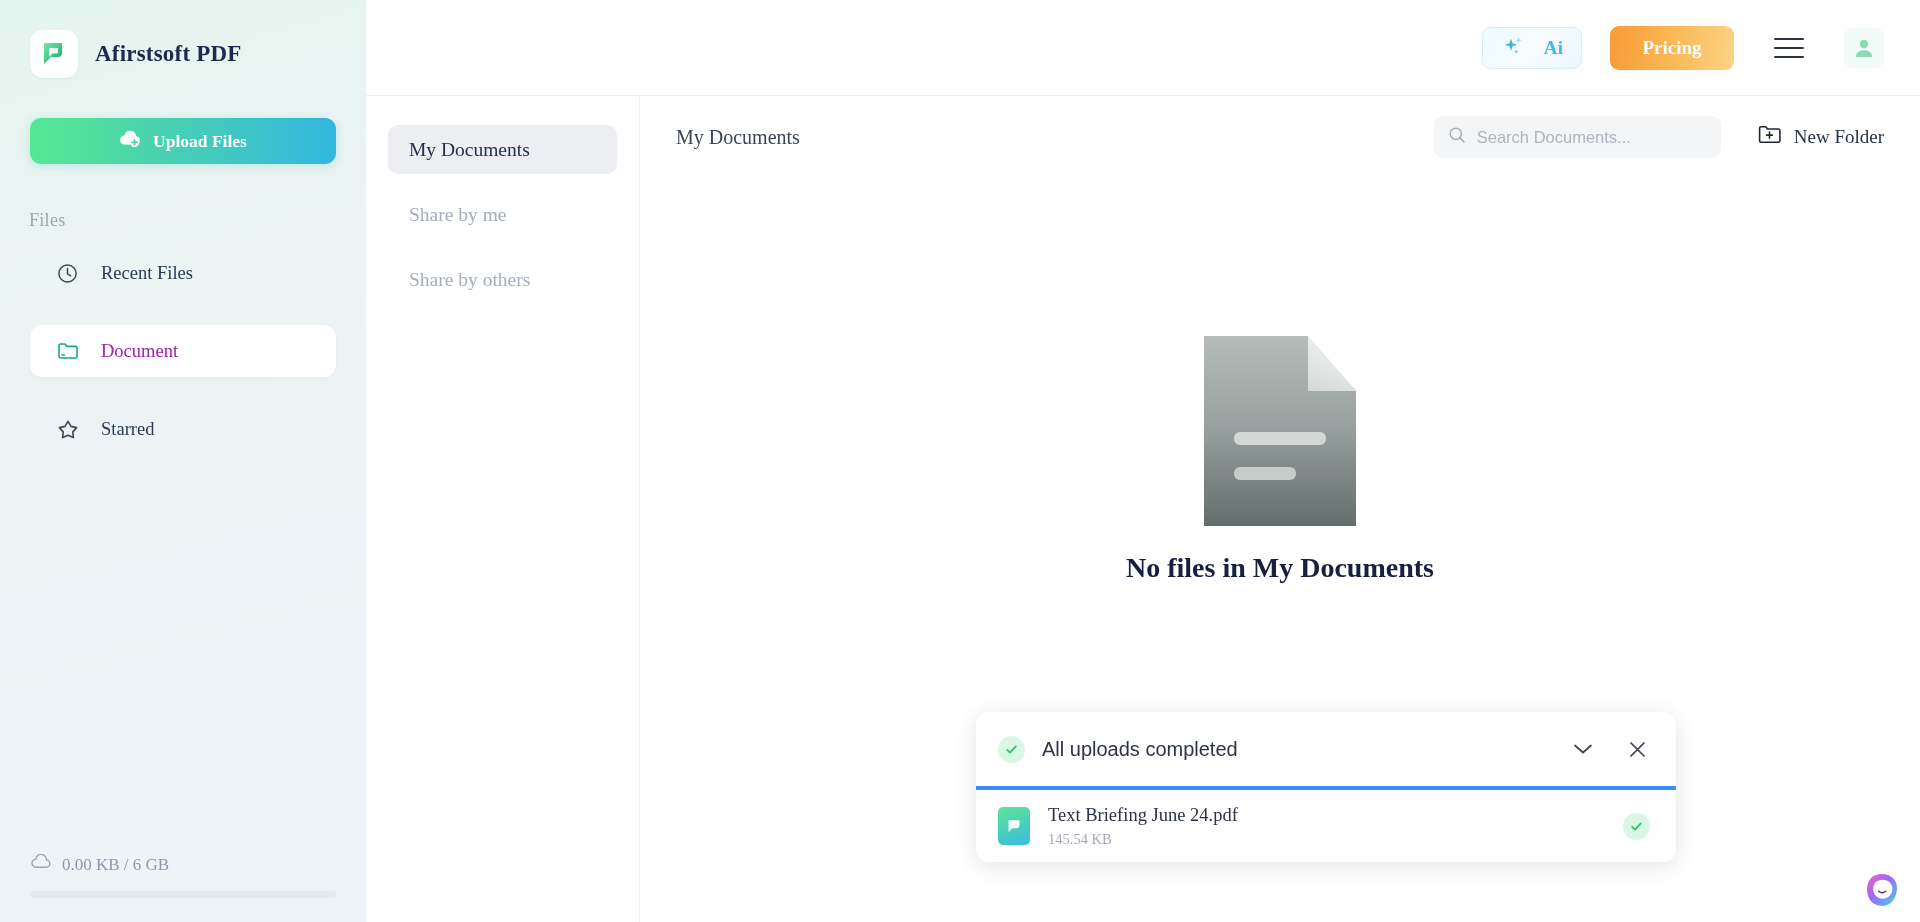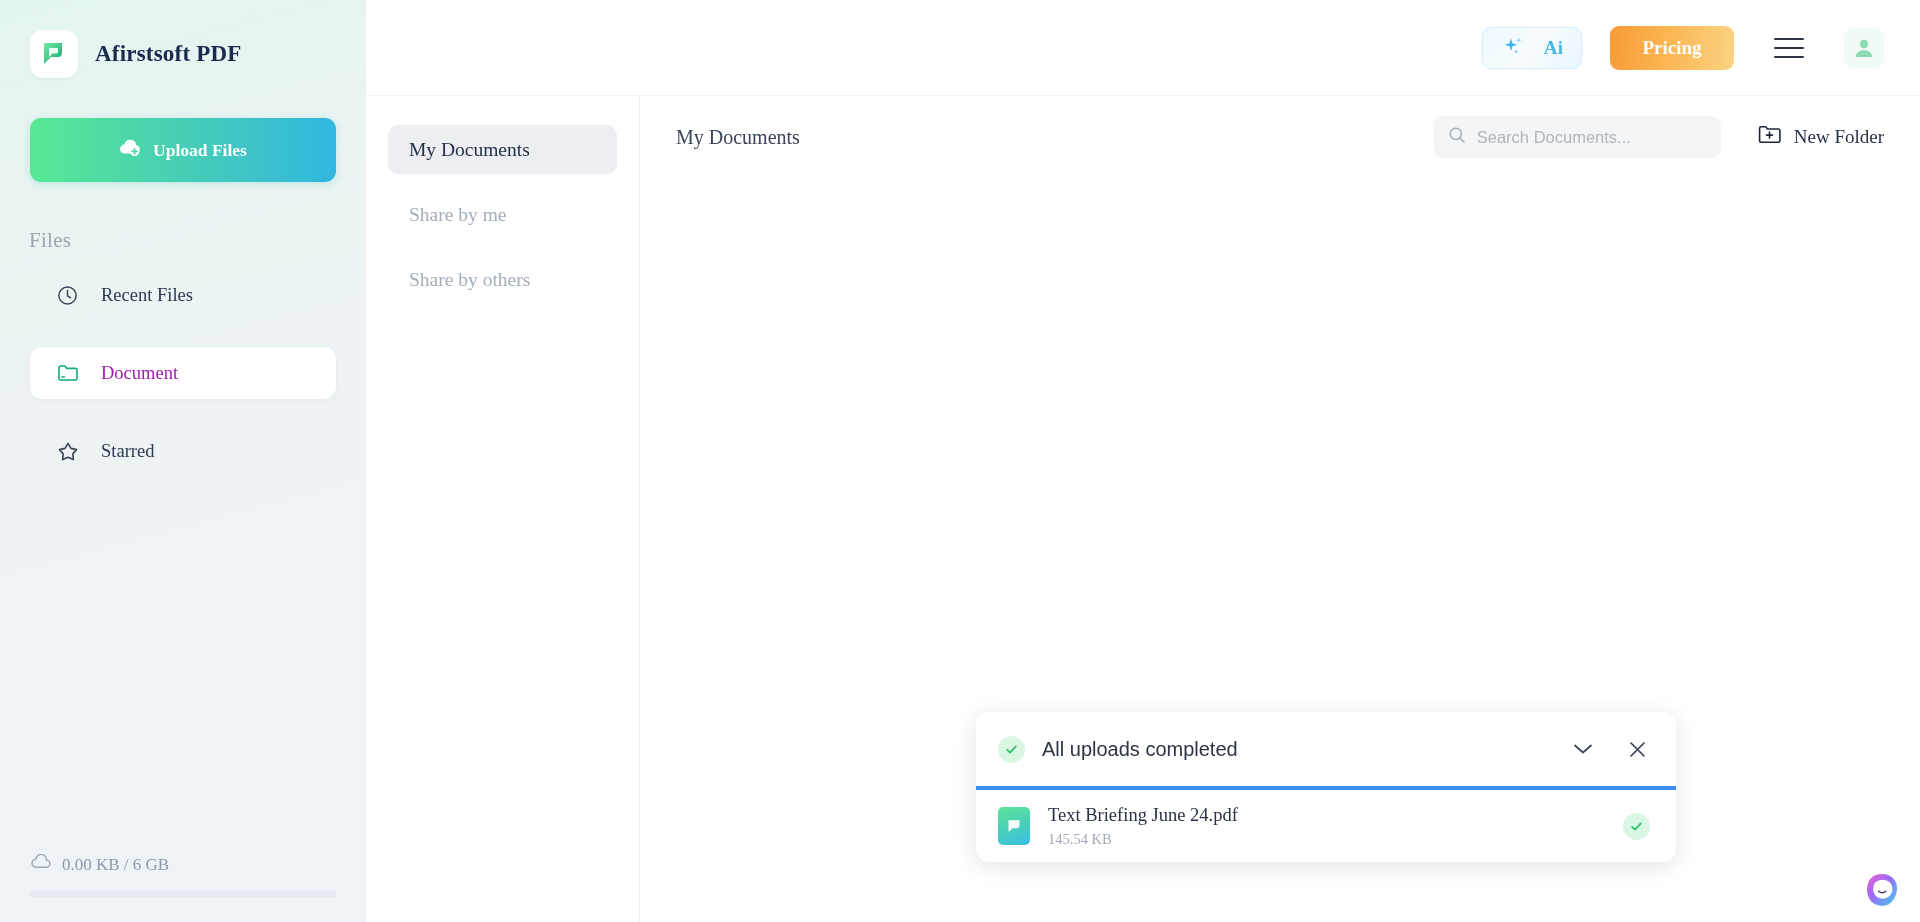--- a/index.html
+++ b/index.html
@@ -20,29 +20,29 @@
   .brand { display: flex; align-items: center; gap: 17px; padding: 30px 0 0 30px; }
   .brand-logo {
     width: 48px; height: 48px; border-radius: 13px; background: #ffffff;
     display: flex; align-items: center; justify-content: center;
     box-shadow: 0 1px 3px rgba(0,0,0,0.06);
   }
   .brand-name { font-size: 23px; font-weight: bold; color: #1b2a4e; letter-spacing: .2px; }
 
   .upload-btn {
     margin: 40px 30px 0 30px;
-    height: 64px; border-radius: 11px;
+    height: 46px; border-radius: 11px;
     background: linear-gradient(90deg, #56e894 0%, #4ad3ad 40%, #32b7e0 100%);
     display: flex; align-items: center; justify-content: center; gap: 12px;
     color: #fff; font-size: 17.5px; font-weight: bold; cursor: pointer;
     box-shadow: 0 2px 8px rgba(60,190,190,0.25);
   }
 
   .files-label {
-    margin: 46px 0 0 29px; font-size: 21px; color: #9aa6b2; letter-spacing: .3px; font-family: Liberation Serif, serif;
+    margin: 46px 0 0 29px; font-size: 18px; color: #9aa6b2; letter-spacing: .3px; font-family: Liberation Serif, serif;
   }
 
   .nav { margin-top: 16px; padding: 0 30px; }
   .nav-item {
     height: 52px; display: flex; align-items: center; gap: 22px;
     padding-left: 26px; border-radius: 12px; cursor: pointer;
     color: #2b3a52; font-size: 18.5px;
   }
   .nav-item.active { background: #ffffff; color: #a21caf; box-shadow: 0 1px 4px rgba(0,0,0,.04); }
   .nav-item .nv-icon { width: 23px; height: 23px; display: flex; align-items: center; justify-content: center; flex: 0 0 23px; }
@@ -308,20 +308,29 @@
                 <svg width="25" height="23" viewBox="0 0 25 23">
                   <path d="M2.6 5.2a1.5 1.5 0 0 1 1.5-1.5h4.6l1.9 2.3h10.8a1.5 1.5 0 0 1 1.5 1.5v10.3a1.5 1.5 0 0 1-1.5 1.5H4.1a1.5 1.5 0 0 1-1.5-1.5Z" fill="none" stroke="#1e2636" stroke-width="1.6" stroke-linejoin="round"></path>
                   <path d="M12.5 9.1v6M9.5 12.1h6" stroke="#1e2636" stroke-width="1.6" stroke-linecap="round"></path>
                 </svg>
               </span>
               <span>New Folder</span>
             </div>
           </div>
         </div>
 
+        <div class="empty-state">
+          <div class="doc-illustration">
+            <div class="doc-page"></div>
+            <div class="doc-fold"></div>
+            <div class="doc-line l1"></div>
+            <div class="doc-line l2"></div>
+          </div>
+          <div class="empty-title">No files in My Documents</div>
+        </div>
       </div>
     </div>
 
     <div class="toast">
       <div class="toast-head">
         <div class="check-circle">
           <svg width="15" height="15" viewBox="0 0 15 15">
             <path d="M3.2 7.8 6 10.6 11.8 4.4" fill="none" stroke="#2ec46b" stroke-width="1.8" stroke-linecap="round" stroke-linejoin="round"></path>
           </svg>
         </div>

